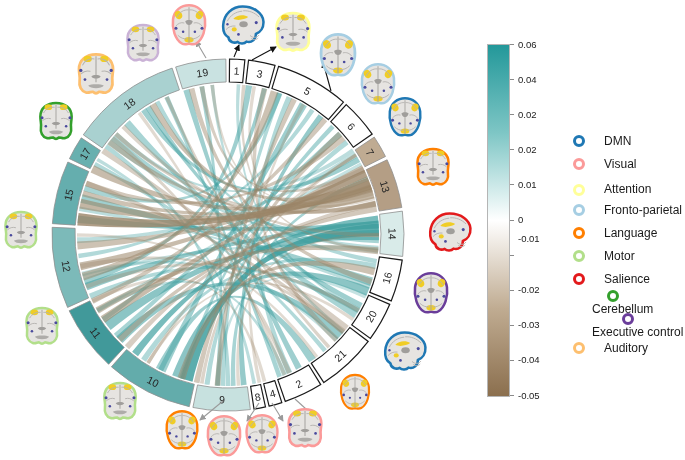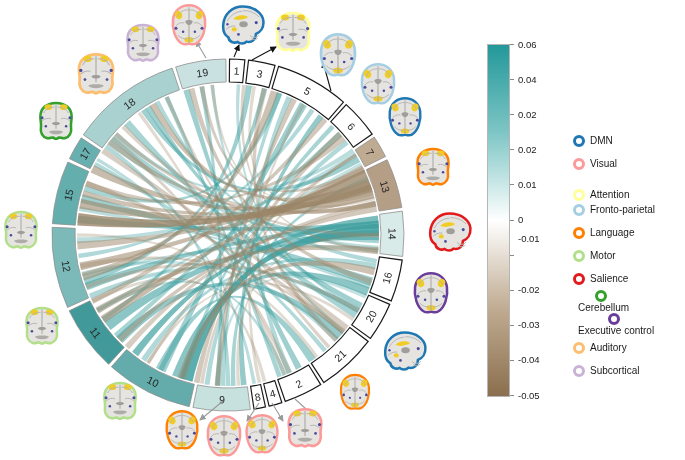--- a/index.html
+++ b/index.html
@@ -15,21 +15,21 @@
   .b-yellow{fill:#f0cd26;}
   .b-blue{fill:#4a4a9d;}
   #colorbar{position:absolute;}
   .cbar-bar{position:absolute;left:0;top:0;border:1px solid #b5b5b5;}
   .cbar-tick{position:absolute;height:1px;background:#8a8a8a;}
   .cbar-label{position:absolute;font-size:9.5px;color:#1a1a1a;white-space:nowrap;}
   #legend{position:absolute;}
   .lg-item{position:absolute;left:0;display:flex;align-items:center;height:23px;}
   .lg-ring{width:12px;height:12px;border-radius:50%;border-style:solid;border-width:3.5px;
            background:#fff;box-sizing:border-box;flex:0 0 auto;}
-  .lg-label{margin-left:5px;font-size:10px;color:#1a1a1a;white-space:nowrap;}
+  .lg-label{margin-left:19px;font-size:12px;color:#1a1a1a;white-space:nowrap;}
 </style>
 </head>
 <body>
 
 <div class="fig">
 
   <svg id="chord-svg" width="685" height="460" viewBox="0 0 685 460">
     <defs>
       <marker id="ah-dark" markerWidth="7" markerHeight="7" refX="5.2" refY="3" orient="auto">
         <path d="M0 0 L6 3 L0 6 Z" fill="#111111"></path>
@@ -286,21 +286,21 @@
 
   <div id="legend" style="left: 573px; top: 129px; width: 110px; height: 253px;">
       <div class="lg-item" style="top: 0px;">
         <span class="lg-ring" style="border-color: rgb(31, 120, 180);"></span>
         <span class="lg-label">DMN</span>
       </div>
       <div class="lg-item" style="top: 23px;">
         <span class="lg-ring" style="border-color: rgb(251, 154, 153);"></span>
         <span class="lg-label">Visual</span>
       </div>
-      <div class="lg-item" style="top: 54px;">
+      <div class="lg-item" style="top: 44px; align-items: flex-end;">
         <span class="lg-ring" style="border-color: rgb(255, 255, 153);"></span>
         <span class="lg-label">Attention</span>
       </div>
       <div class="lg-item" style="top: 69px;">
         <span class="lg-ring" style="border-color: rgb(166, 206, 227);"></span>
         <span class="lg-label">Fronto-parietal</span>
       </div>
       <div class="lg-item" style="top: 92px;">
         <span class="lg-ring" style="border-color: rgb(255, 127, 0);"></span>
         <span class="lg-label">Language</span>
@@ -318,18 +318,14 @@
         <span class="lg-label">Cerebellum</span>
       </div>
       <div class="lg-item" style="top: 184px; flex-direction: column;">
         <span class="lg-ring" style="border-color: rgb(106, 61, 154);"></span>
         <span class="lg-label">Executive control</span>
       </div>
       <div class="lg-item" style="top: 207px;">
         <span class="lg-ring" style="border-color: rgb(253, 191, 111);"></span>
         <span class="lg-label">Auditory</span>
       </div>
-      <div class="lg-item" style="top: 230px;">
-        <span class="lg-ring" style="border-color: rgb(202, 178, 214);"></span>
-        <span class="lg-label">Subcortical</span>
-      </div>
     </div>
 </div>
 
 </body></html>

